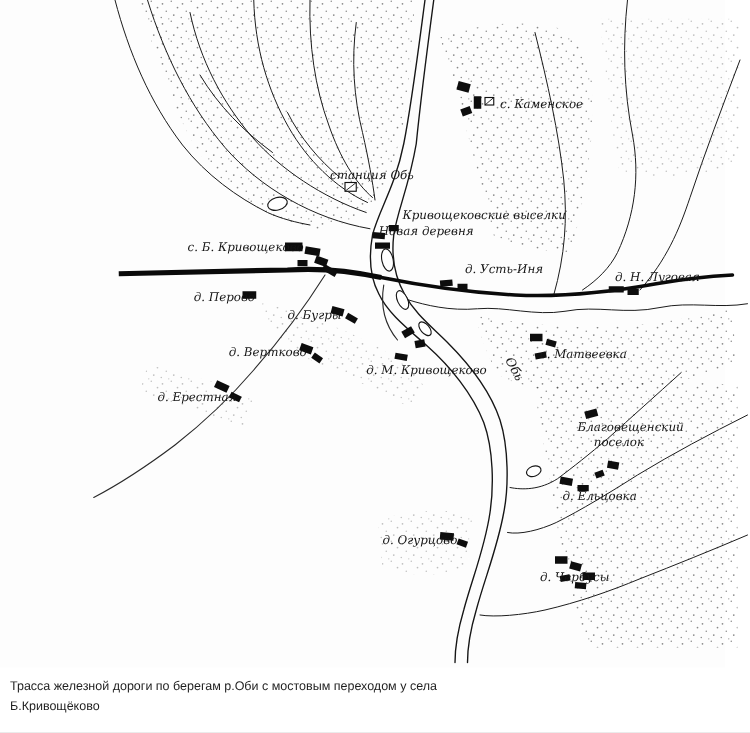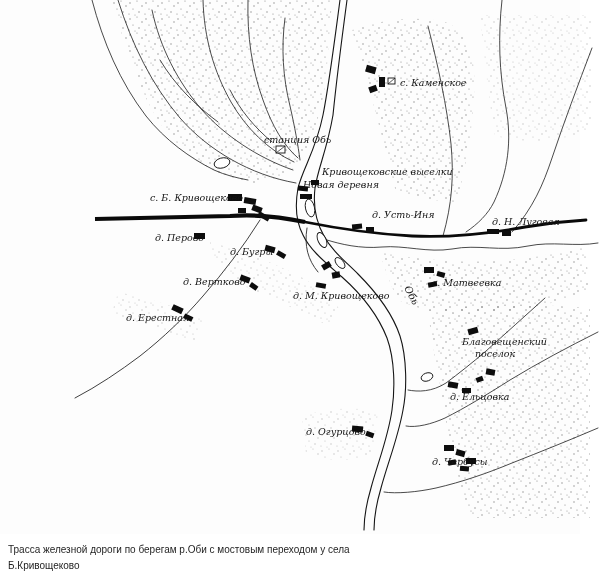--- a/index.html
+++ b/index.html
@@ -198,15 +198,15 @@
         <text class="lbl" x="450" y="400">д. Ельцовка</text>
         <text class="lbl" x="306" y="435">д. Огурцово</text>
         <text class="lbl" x="432" y="465">д. Чербусы</text>
         <text class="lbl-river" x="404" y="288" transform="rotate(62 404 288)">Обь</text>
       </g>
     </svg>
   </div>
 
   <div class="caption">
     <div>Трасса железной дороги по берегам р.Оби с мостовым переходом у села</div>
-    <div>Б.Кривощеково</div>
+    <div>Б.Кривощёково</div>
   </div>
 </div>
 
 </body></html>

